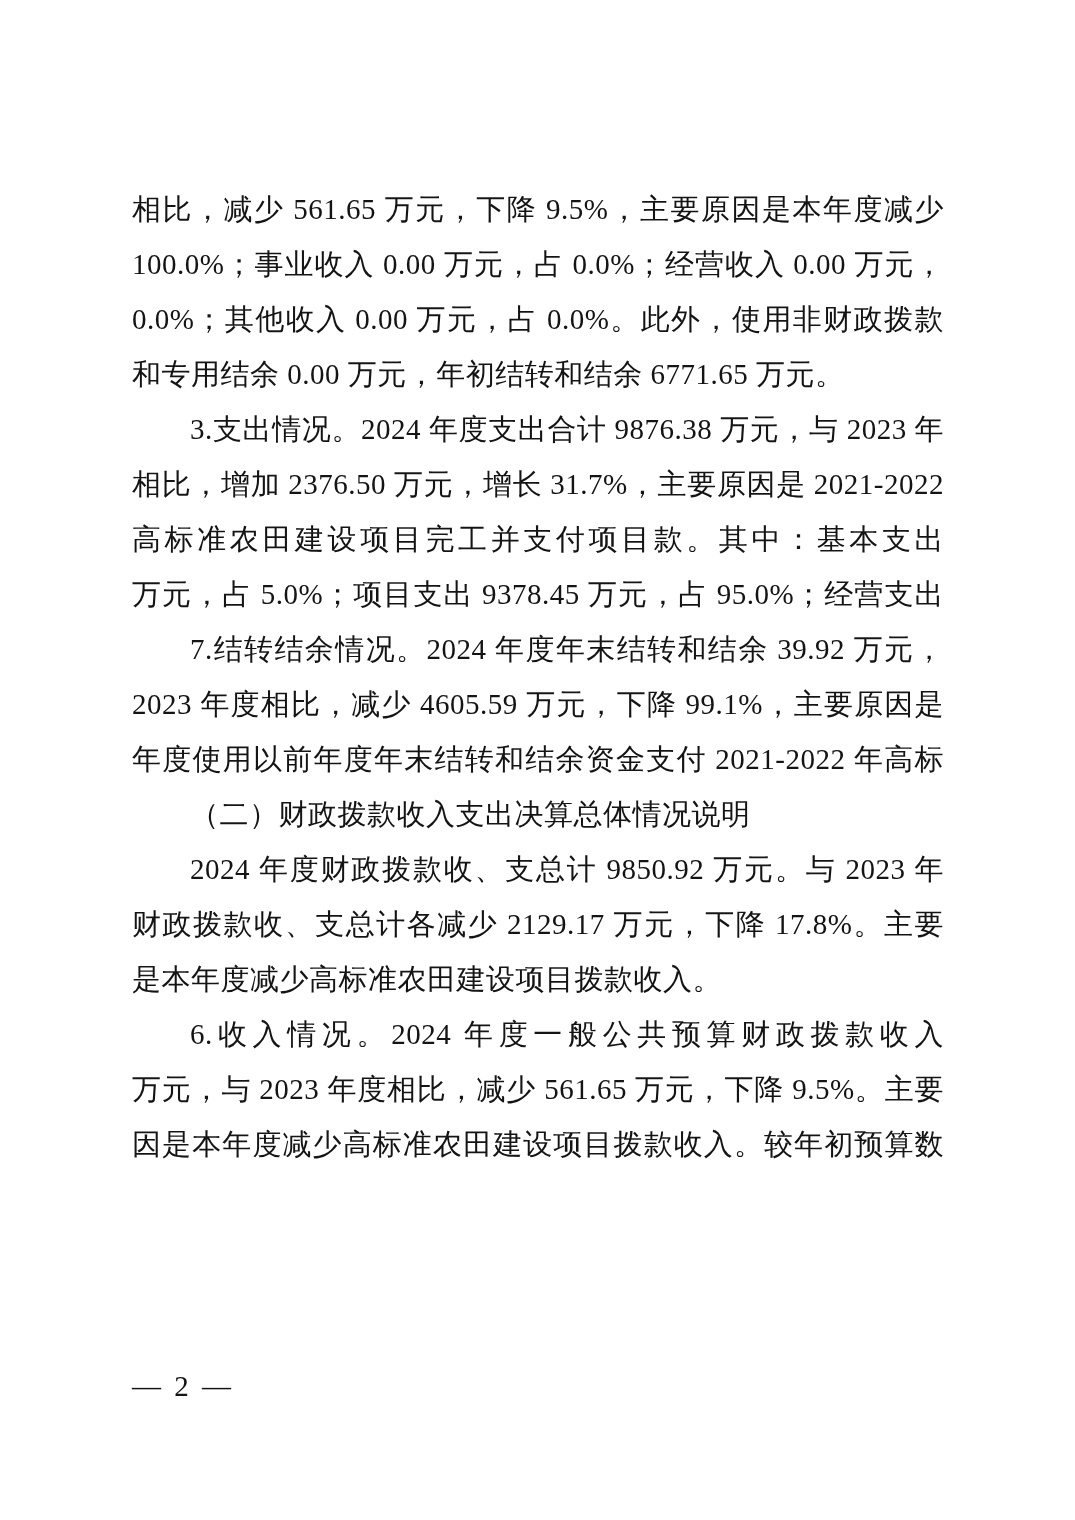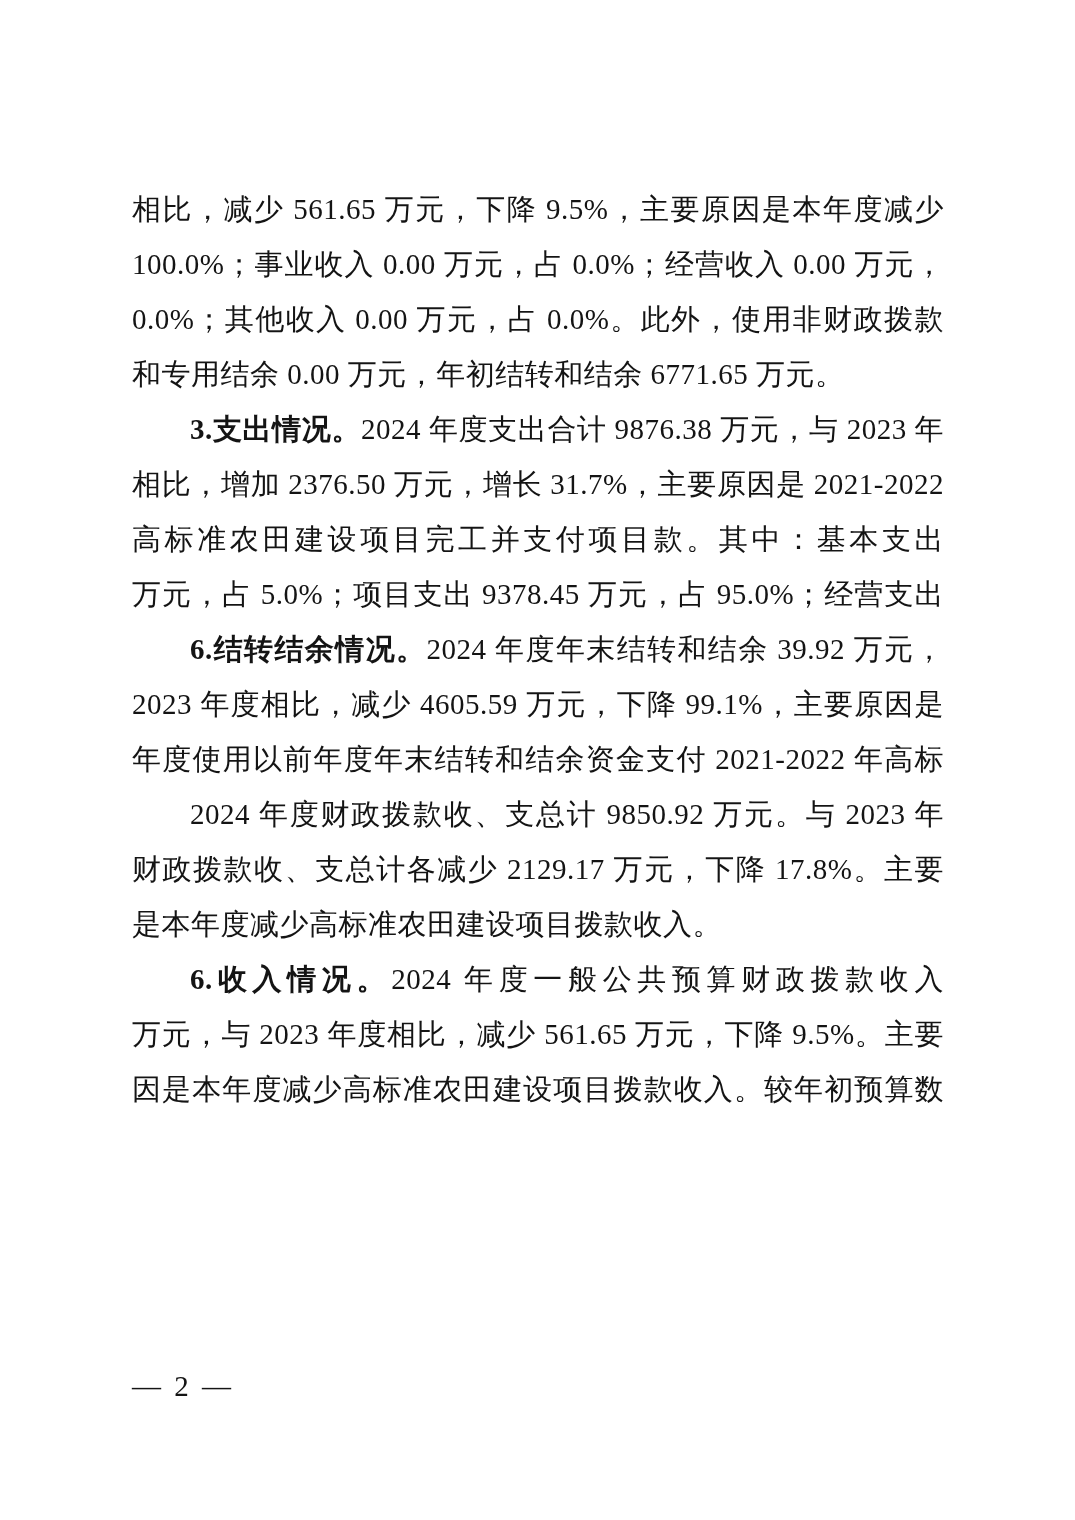--- a/index.html
+++ b/index.html
@@ -32,21 +32,21 @@
     text-align-last: left;
     letter-spacing: 0.5px;
   }
   .line.fill {
     text-align-last: justify;
   }
   .line.indent {
     text-indent: 2em;
   }
   .line .lead {
-    font-weight: 700;
+    font-weight: 400;
   }
   .page-footer {
     position: absolute;
     left: 132px;
     top: 1368px;
     height: 36px;
     line-height: 36px;
     font-size: 29px;
     letter-spacing: 3px;
     color: #141414;
@@ -68,27 +68,28 @@
 
   <div class="line indent fill"><strong class="lead">3.支出情况。</strong><span class="line-text">2024 年度支出合计 9876.38 万元，与 2023 年度</span></div>
 
   <div class="line fill"><span class="line-text">相比，增加 2376.50 万元，增长 31.7%，主要原因是 2021-2022 年</span></div>
 
   <div class="line fill"><span class="line-text">高标准农田建设项目完工并支付项目款。其中：基本支出 497.92</span></div>
 
   <div class="line fill"><span class="line-text">万元，占 5.0%；项目支出 9378.45 万元，占 95.0%；经营支出 0.00</span></div>
 
 
-  <div class="line indent fill"><strong class="lead">6.结转结余情况。</strong><span class="line-text">2024 年度年末结转和结余 39.92 万元，与</span></div>
+  <div class="line indent fill"><strong class="lead">7.结转结余情况。</strong><span class="line-text">2024 年度年末结转和结余 39.92 万元，与</span></div>
 
   <div class="line fill"><span class="line-text">2023 年度相比，减少 4605.59 万元，下降 99.1%，主要原因是本</span></div>
 
   <div class="line fill"><span class="line-text">年度使用以前年度年末结转和结余资金支付 2021-2022 年高标准</span></div>
 
 
+  <div class="line indent"><strong class="lead">（二）财政拨款收入支出决算总体情况说明</strong></div>
 
   <div class="line indent fill"><span class="line-text">2024 年度财政拨款收、支总计 9850.92 万元。与 2023 年相比，</span></div>
 
   <div class="line fill"><span class="line-text">财政拨款收、支总计各减少 2129.17 万元，下降 17.8%。主要原因</span></div>
 
   <div class="line"><span class="line-text">是本年度减少高标准农田建设项目拨款收入。</span></div>
 
 
   <div class="line indent fill"><strong class="lead">6.收入情况。</strong><span class="line-text">2024 年度一般公共预算财政拨款收入 5380.37</span></div>
 

